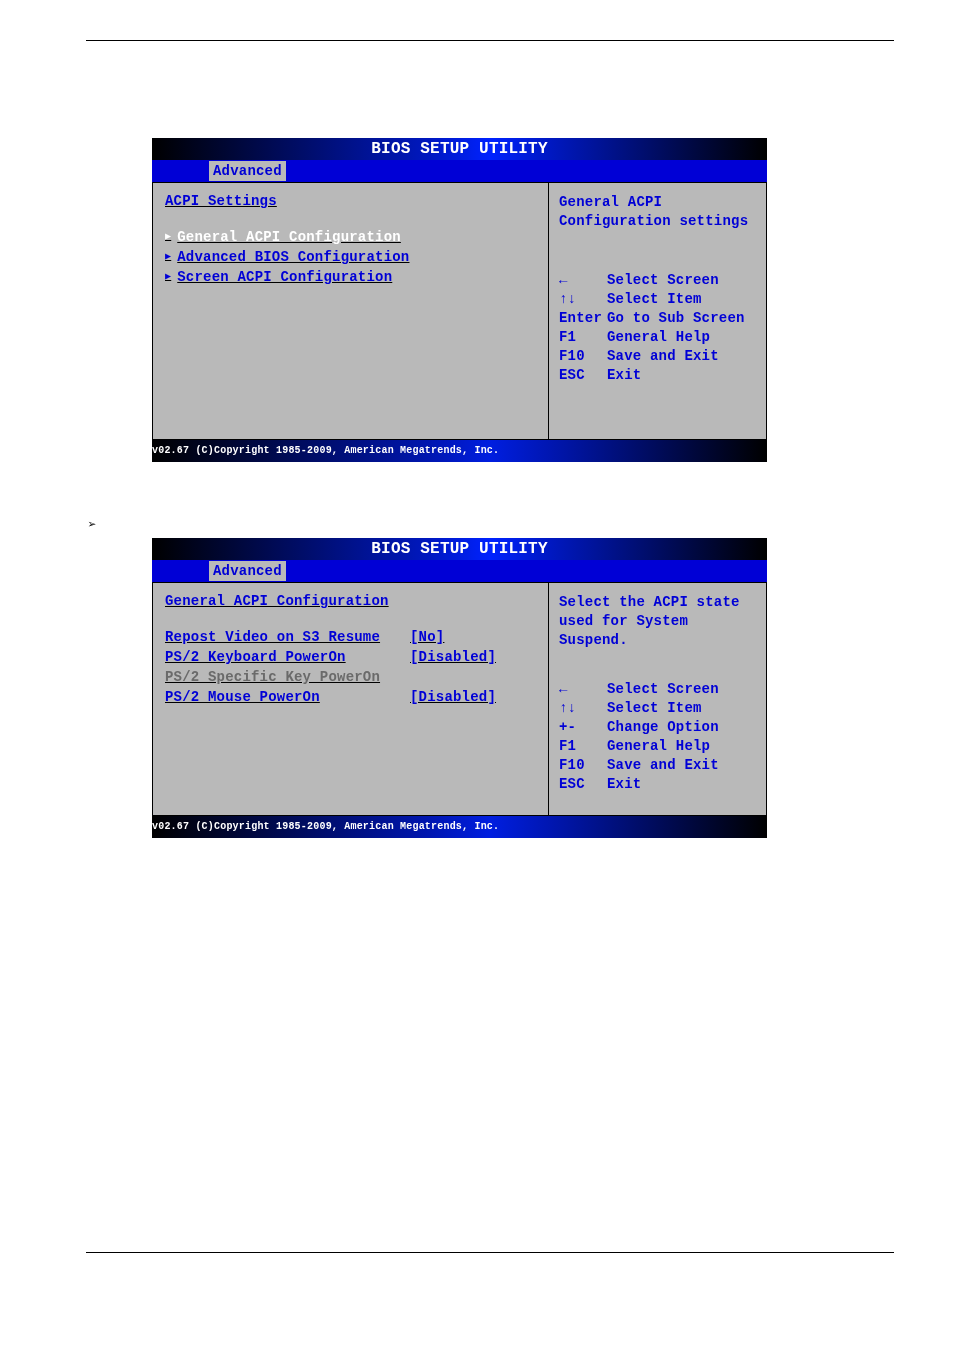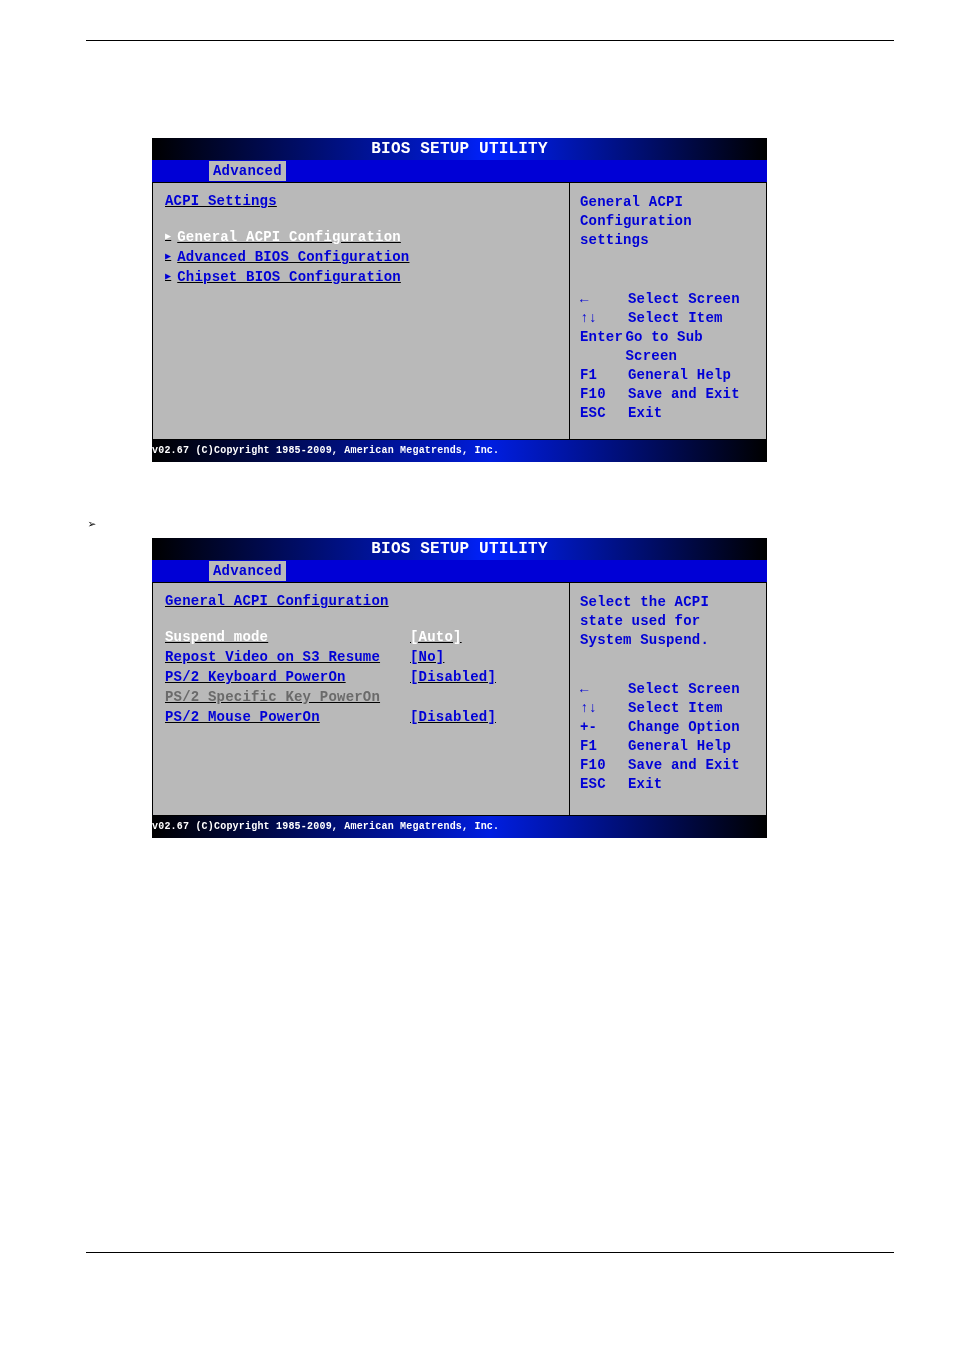--- a/index.html
+++ b/index.html
@@ -18,21 +18,21 @@
 
   .bios-window { position: absolute; left: 152px; width: 615px; background: #b9b9b9; border: 0; font-size: 14px; font-weight: bold; letter-spacing: 0.2px; }
   .bios-window.win1 { top: 138px; }
   .bios-window.win2 { top: 538px; }
 
   .title-bar { height: 22px; background: linear-gradient(to right, #000 0%, #0018c0 45%, #0022ff 55%, #0018c0 65%, #000 100%); color:#fff; text-align:center; line-height:22px; font-size:16px; font-weight:bold; }
   .tab-bar { height: 22px; background: #0000d6; position:relative; }
   .tab-active { position:absolute; left:57px; top:1px; background:#b9b9b9; color:#0000d6; padding:0 4px; height:20px; line-height:20px; }
   .body-row { display:flex; }
   .main-pane { flex: 1; border:1px solid #000; border-right:0; padding:10px 12px 10px 12px; background:#b9b9b9; min-height: 258px; text-decoration: underline; }
-  .side-pane { width: 198px; border:1px solid #000; padding:10px 10px; background:#b9b9b9; min-height: 258px; color:#0000d6; }
+  .side-pane { width: 219px; border:1px solid #000; padding:10px 10px; background:#b9b9b9; min-height: 258px; color:#0000d6; }
   .win2 .main-pane, .win2 .side-pane { min-height: 234px; }
 
   .heading { color:#0000d6; margin-bottom: 18px; }
   .menu-item { color:#0000d6; display:flex; align-items:center; gap:6px; line-height:20px; }
   .menu-item .tri { color:#0000d6; font-size:10px; }
   .menu-item.selected { color:#fff; }
   .menu-item.selected .tri { color:#fff; }
 
   .opt-row { display:flex; color:#0000d6; line-height:20px; }
   .opt-row .lbl { width: 245px; }
@@ -65,21 +65,21 @@
       <div class="menu-item selected">
         <span class="tri">▶</span>
         <span>General ACPI Configuration</span>
       </div>
       <div class="menu-item">
         <span class="tri">▶</span>
         <span>Advanced BIOS Configuration</span>
       </div>
       <div class="menu-item">
         <span class="tri">▶</span>
-        <span>Chipset BIOS Configuration</span>
+        <span>Screen ACPI Configuration</span>
       </div>
     </div>
     <div class="side-pane">
       <div class="help-text">General ACPI Configuration settings</div>
       <div class="key-row">
           <span class="k">←</span>
           <span>Select Screen</span>
         </div>
       <div class="key-row">
           <span class="k">↑↓</span>
@@ -107,24 +107,20 @@
 </div>
 
 <div class="bios-window win2">
   <div class="title-bar">BIOS SETUP UTILITY</div>
   <div class="tab-bar">
     <div class="tab-active">Advanced</div>
   </div>
   <div class="body-row">
     <div class="main-pane">
       <div class="heading">General ACPI Configuration</div>
-      <div class="opt-row selected">
-        <span class="lbl">Suspend mode</span>
-        <span>[Auto]</span>
-      </div>
       <div class="opt-row">
         <span class="lbl">Repost Video on S3 Resume</span>
         <span>[No]</span>
       </div>
       <div class="opt-row">
         <span class="lbl">PS/2 Keyboard PowerOn</span>
         <span>[Disabled]</span>
       </div>
       <div class="opt-row disabled">
         <span class="lbl">PS/2 Specific Key PowerOn</span>

